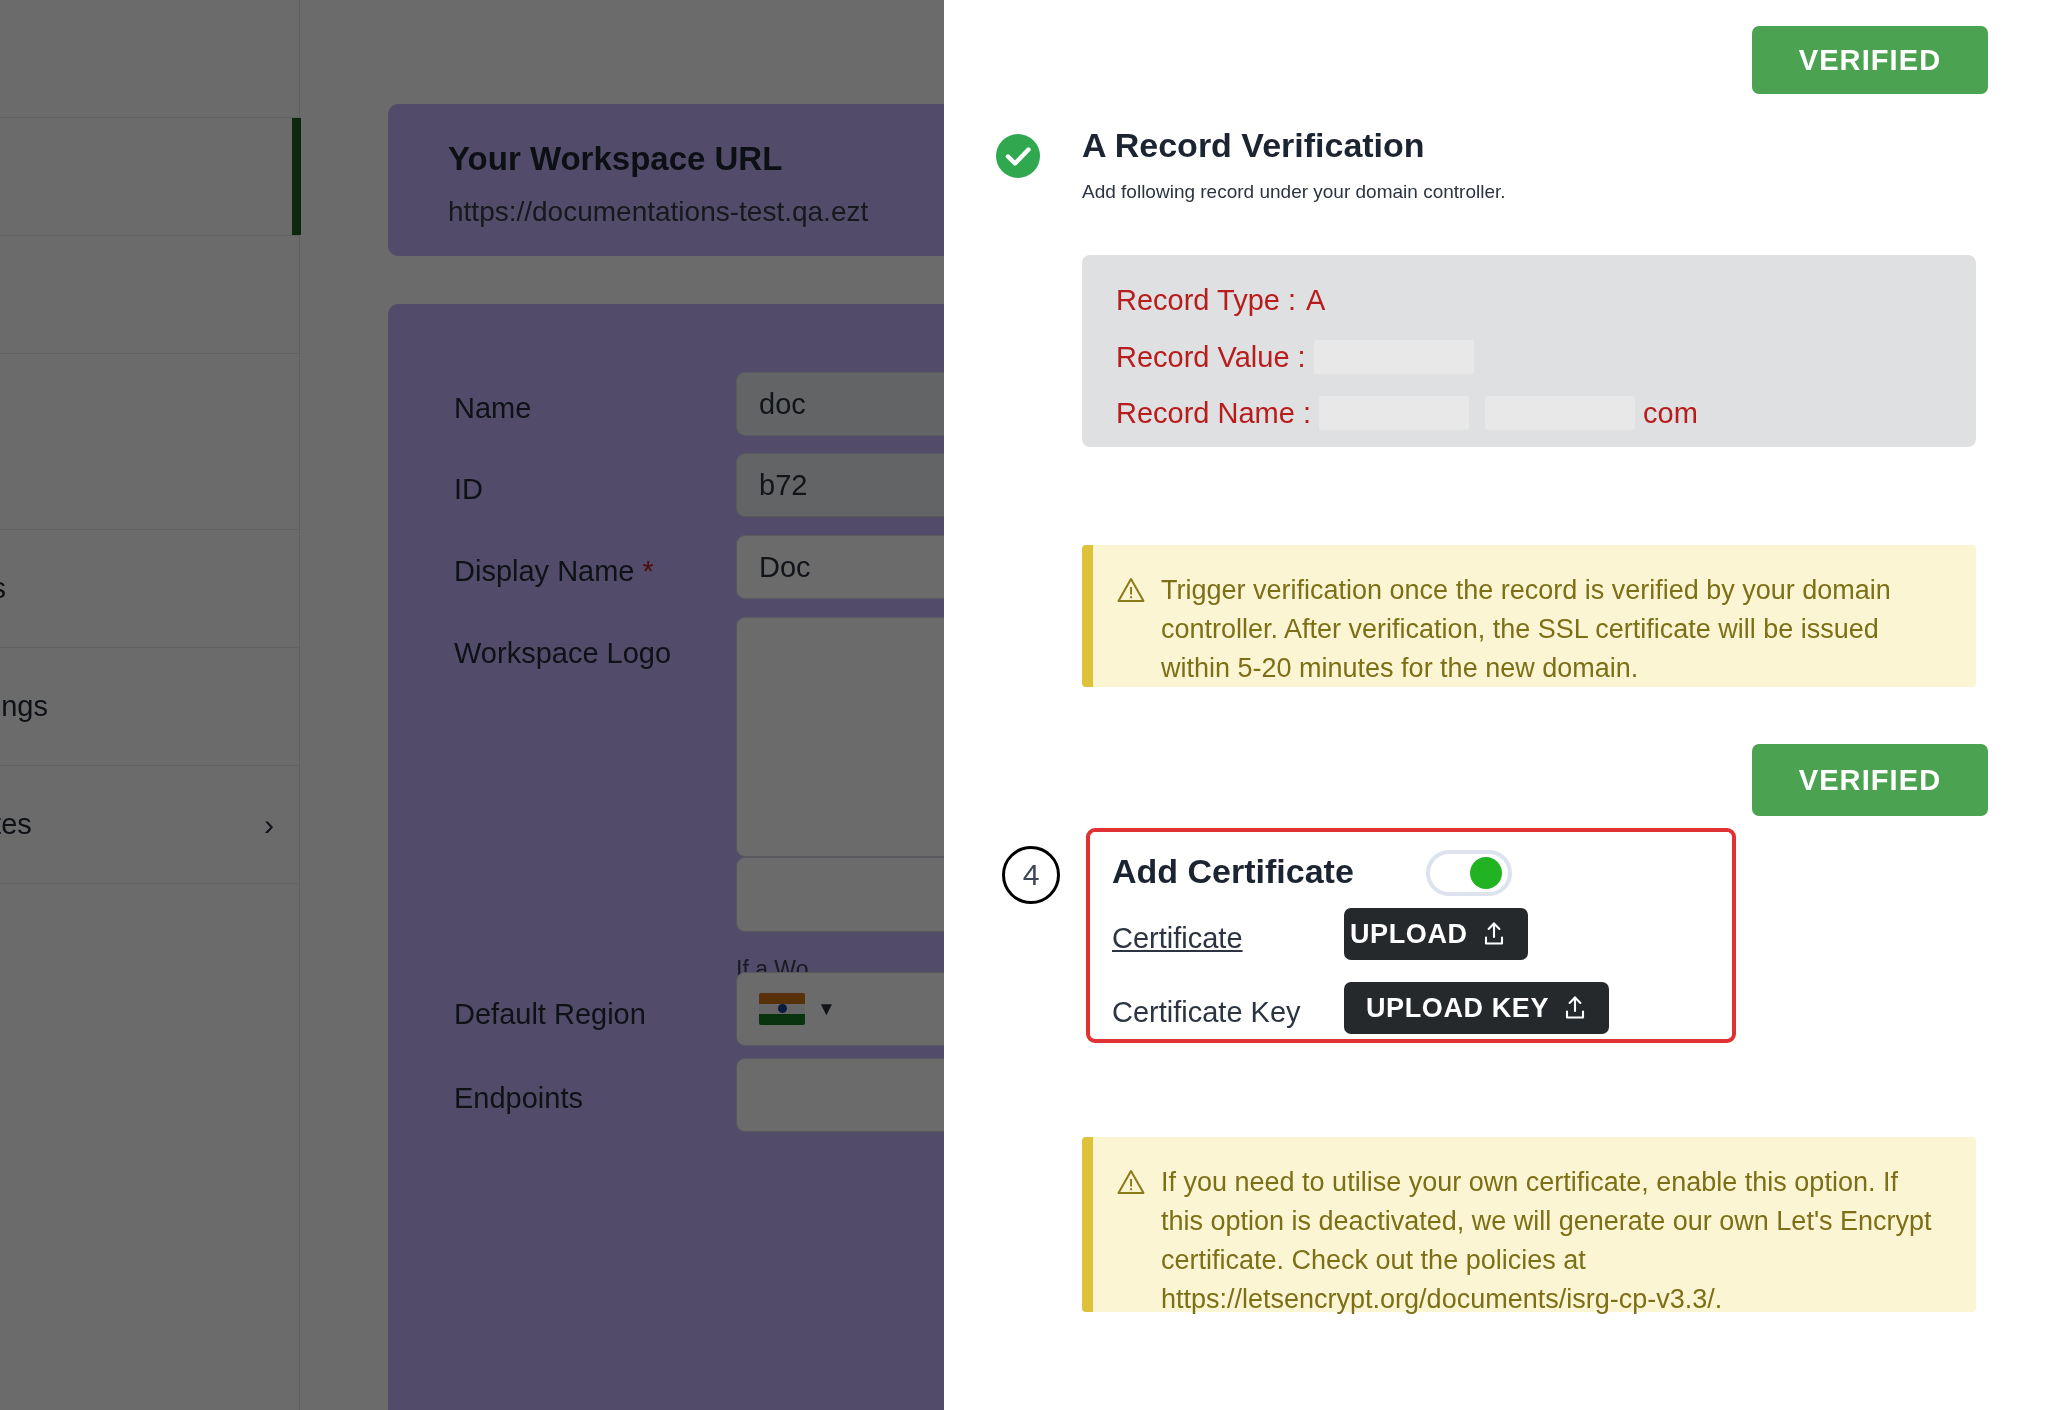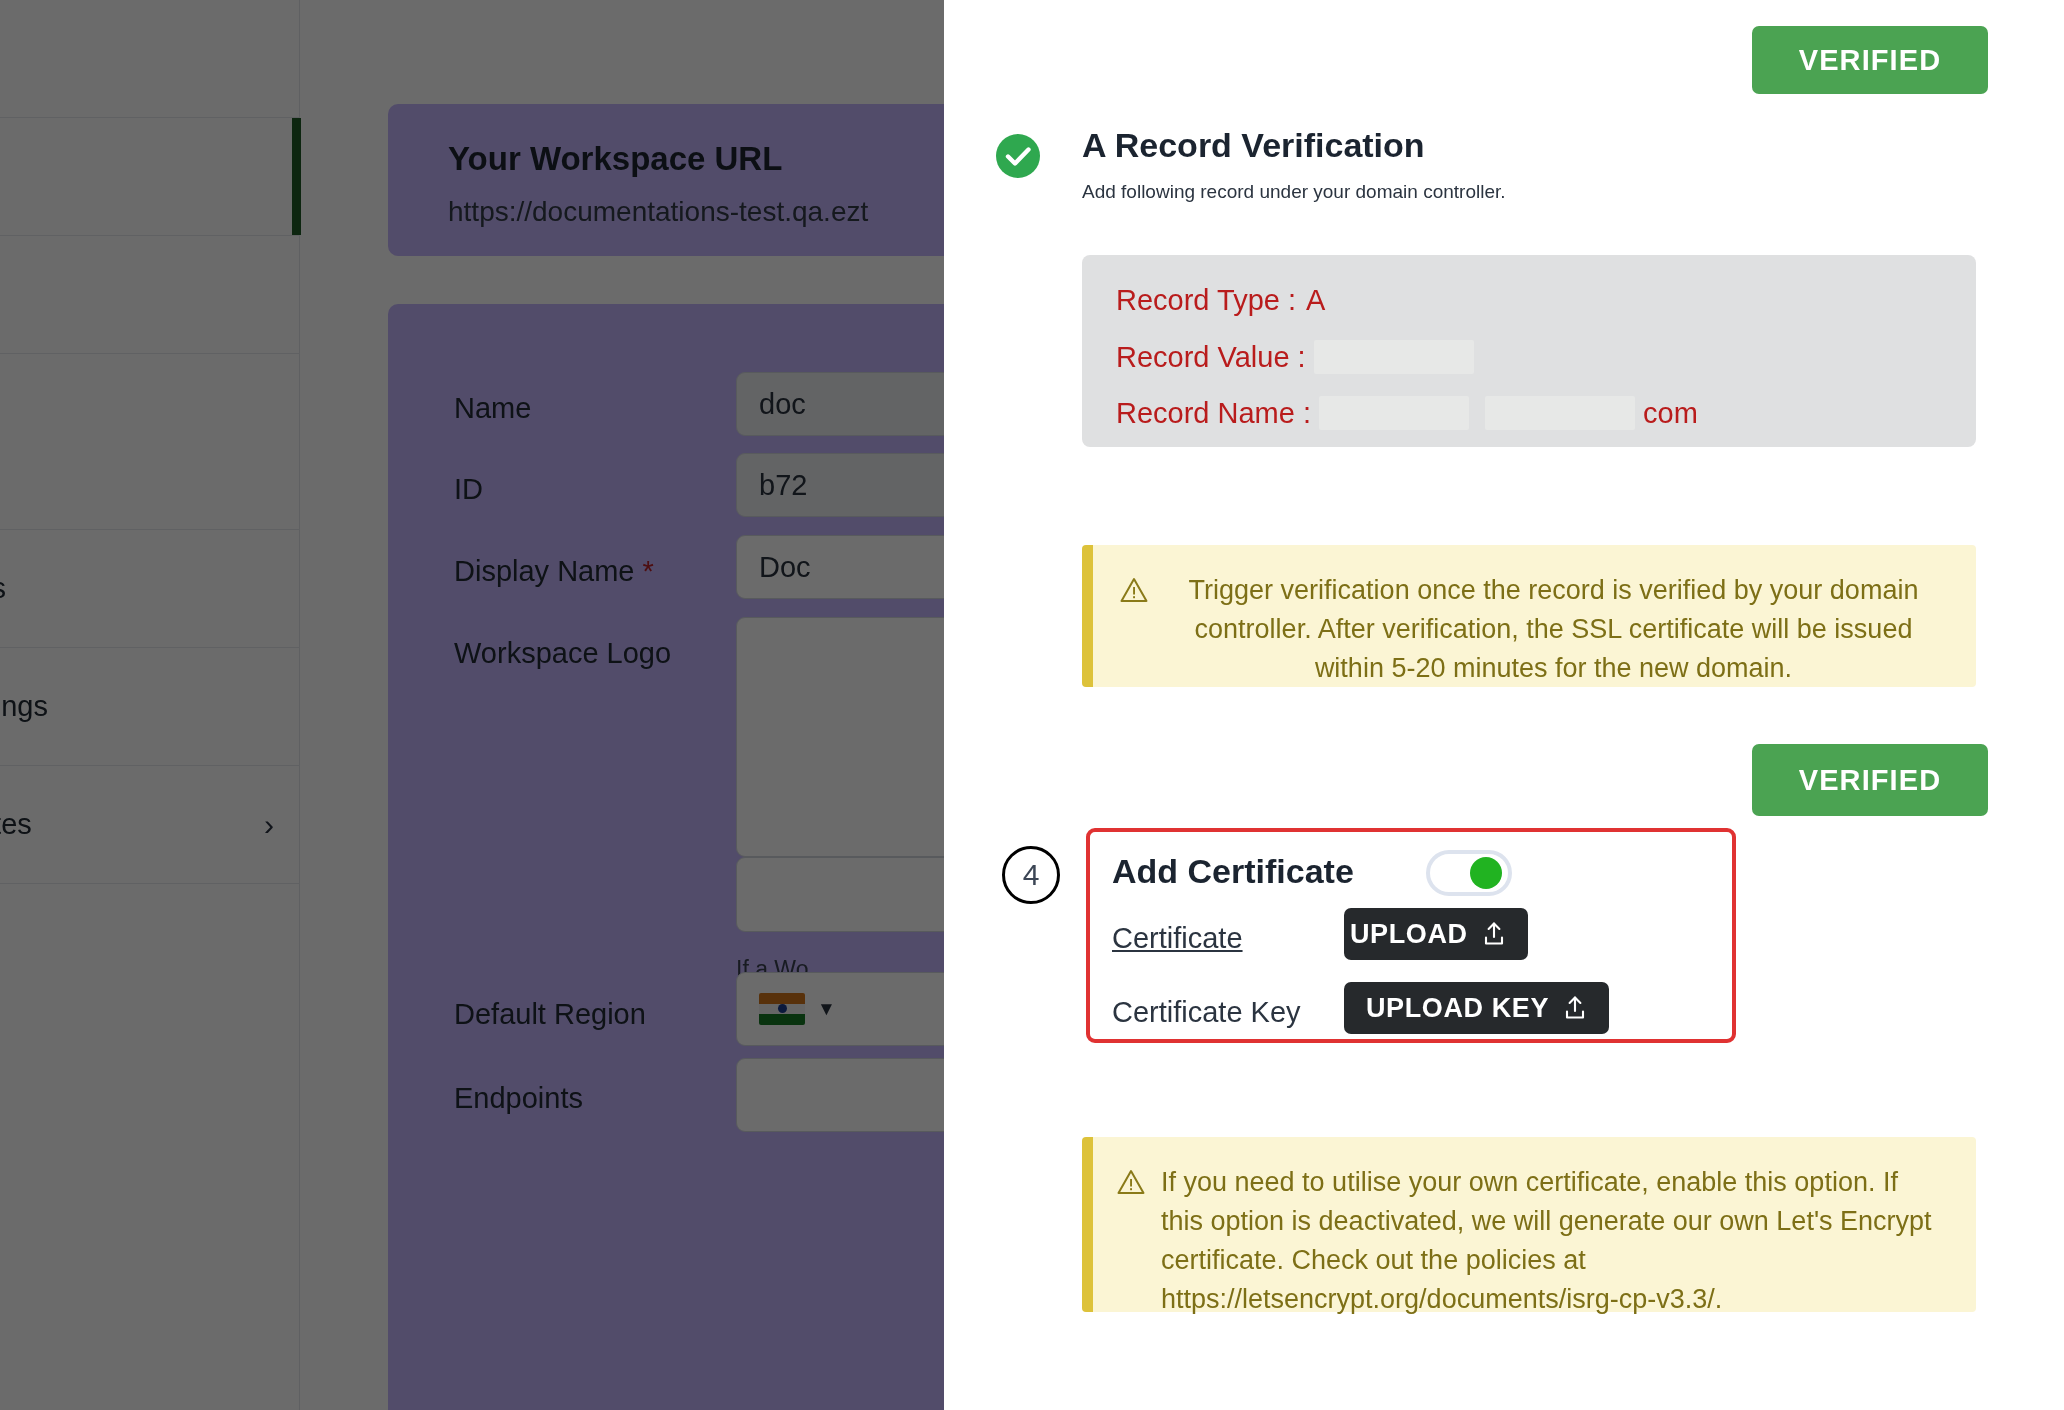--- a/index.html
+++ b/index.html
@@ -166,21 +166,21 @@
   .redact.n { width: 150px; }
 
   .note {
     position: absolute;
     background: #fbf5d4;
     border-left: 11px solid #ddc23a;
     border-radius: 4px;
     display: flex;
     padding: 26px 30px 26px 24px;
   }
-  .note.note-a { left: 138px; top: 545px; width: 894px; height: 142px; text-align: center; }
+  .note.note-a { left: 138px; top: 545px; width: 894px; height: 142px; }
   .note.note-b { left: 138px; top: 1137px; width: 894px; height: 175px; }
   .note-icon { flex: none; width: 34px; margin-top: 6px; }
   .note-text {
     font-size: 27px; line-height: 1.45; color: #7d6f16;
     margin-left: 10px;
   }
 
   
   .step-marker {
     position: absolute; left: 1002px; top: 846px;

